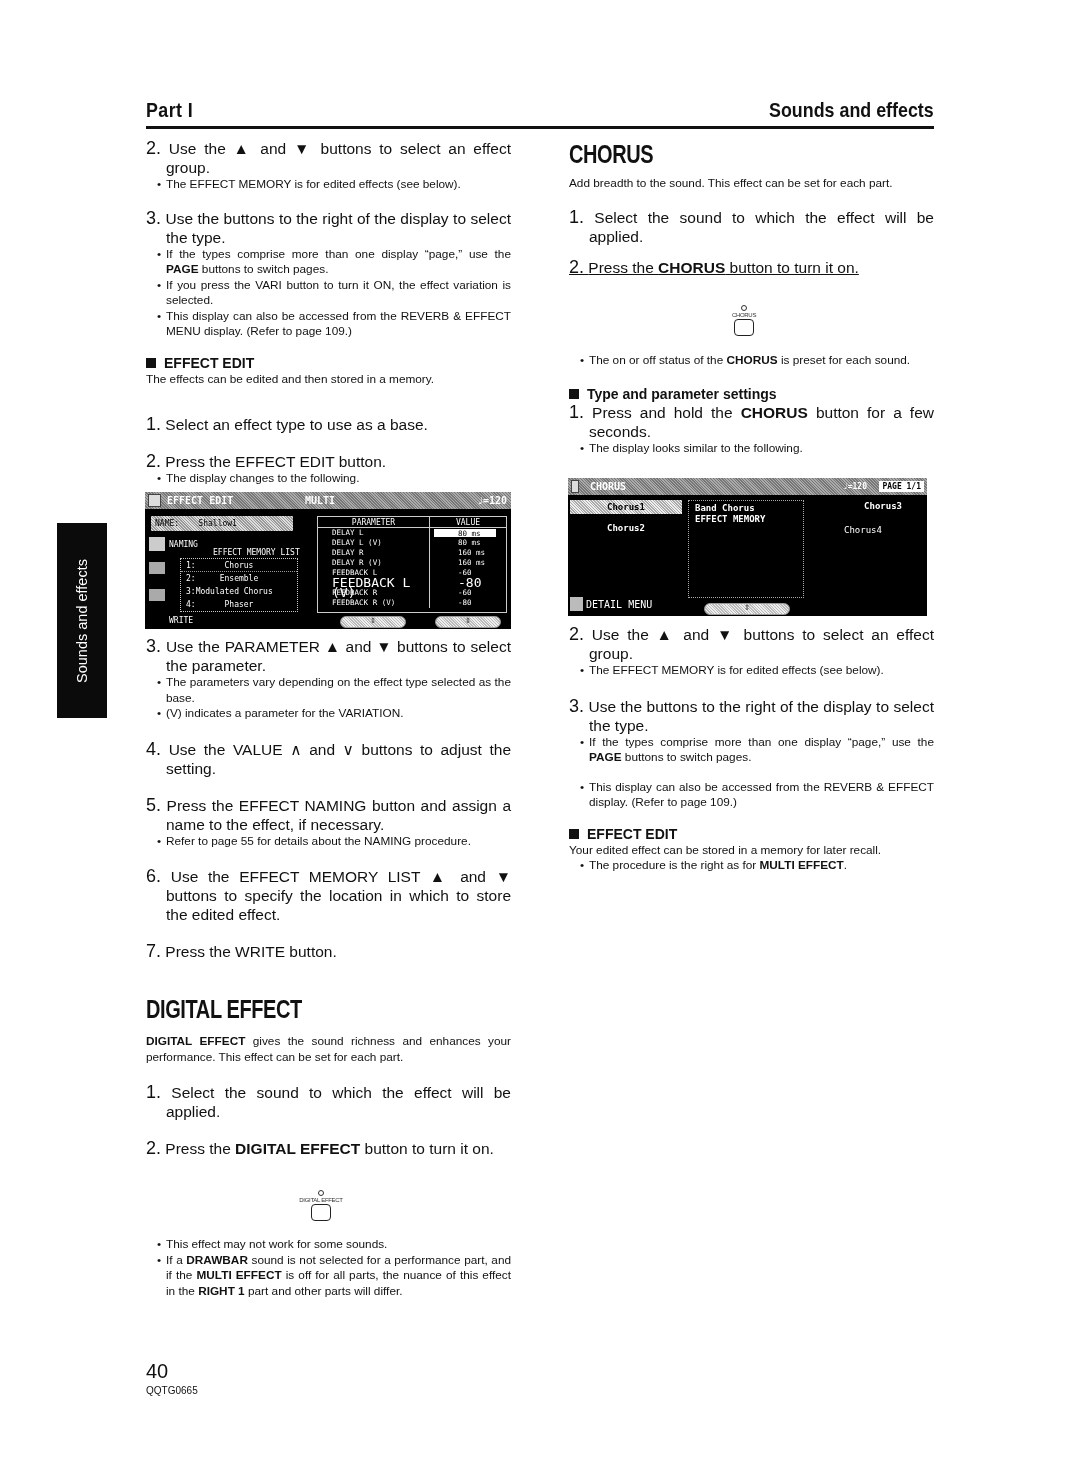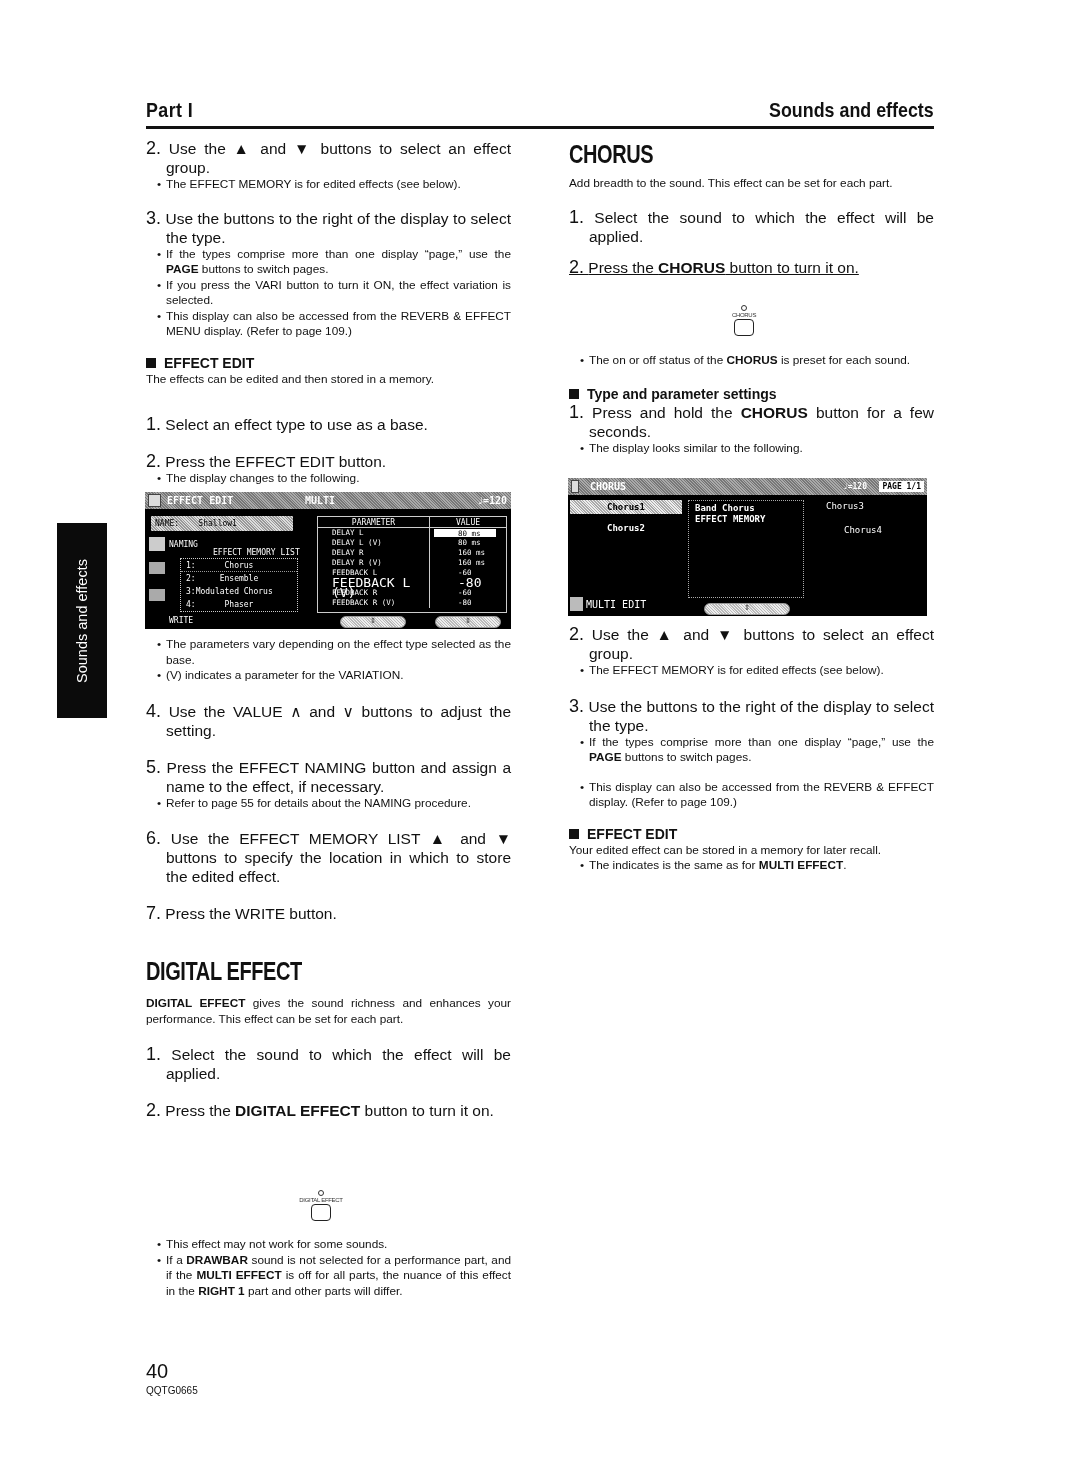--- a/index.html
+++ b/index.html
@@ -132,20 +132,21 @@
           <div style="width: 112px; padding-left: 14px; border-right: 1px solid rgb(204, 204, 204);">FEEDBACK R (V)</div>
           <div style="flex: 1 1 0%; padding-left: 28px;">-80</div>
         </div>
       </div>
   </div>
   <div class="pill" style="left:195px;top:124px;width:66px;"></div>
   <div class="pill" style="left:290px;top:124px;width:66px;"></div>
 </div>
 
 <div class="col col-left" style="top:637px;">
+  <div class="step"><span class="num">3.</span> <span>Use the PARAMETER ▲ and ▼ buttons to select the parameter.</span></div>
   <div class="bullet">The parameters vary depending on the effect type selected as the base.</div>
   <div class="bullet">(V) indicates a parameter for the VARIATION.</div>
 
   <div class="step" style="margin-top:18px;"><span class="num">4.</span> <span>Use the VALUE ∧ and ∨ buttons to adjust the setting.</span></div>
   <div class="step" style="margin-top:18px;"><span class="num">5.</span> <span>Press the EFFECT NAMING button and assign a name to the effect, if necessary.</span></div>
   <div class="bullet">Refer to page 55 for details about the NAMING procedure.</div>
 
   <div class="step" style="margin-top:18px;"><span class="num">6.</span> <span>Use the EFFECT MEMORY LIST ▲ and ▼ buttons to specify the location in which to store the edited effect.</span></div>
   <div class="step" style="margin-top:18px;"><span class="num">7.</span> <span>Press the WRITE button.</span></div>
 
@@ -193,32 +194,32 @@
     <span>CHORUS</span>
     <span class="small" style="position:absolute;right:60px;">♩=120</span>
     <span class="small" style="position:absolute;right:3px;top:3px;height:11px;line-height:11px;background:#fff;color:#000;padding:0 3px;">PAGE 1/1</span>
   </div>
   <div style="position:absolute;left:2px;top:22px;width:112px;height:14px;background:repeating-linear-gradient(45deg,#aaa 0 1px,#eee 1px 2px);color:#000;font-size:9px;font-weight:700;text-align:center;line-height:14px;">Chorus1</div>
   <div style="position:absolute;left:2px;top:45px;width:112px;font-size:9px;font-weight:700;text-align:center;">Chorus2</div>
   <div style="position:absolute;left:120px;top:22px;width:116px;height:98px;border:1px dotted #aaa;padding:2px 6px;">
     <div style="font-size:9px;font-weight:700;line-height:11px;">Band Chorus</div>
     <div style="font-size:9px;font-weight:700;line-height:11px;">EFFECT MEMORY</div>
   </div>
-  <div style="position:absolute;left:232px;top:23px;width:90px;font-size:9px;font-weight:400;text-align:center;">Chorus3</div>
+  <div style="position:absolute;left:244px;top:23px;width:90px;font-size:9px;font-weight:700;text-align:right;">Chorus3</div>
   <div style="position:absolute;left:250px;top:47px;width:90px;font-size:9px;font-weight:400;text-align:center;">Chorus4</div>
   <div style="position:absolute;left:2px;top:119px;width:13px;height:14px;background:#bbb;"></div>
-  <div style="position:absolute;left:18px;top:121px;font-size:10px;">MULTI EDIT</div>
+  <div style="position:absolute;left:18px;top:121px;font-size:10px;">DETAIL MENU</div>
   <div class="pill" style="left:136px;top:125px;width:86px;"></div>
 </div>
 
 <div class="col col-right" style="top:625px;">
   <div class="step"><span class="num">2.</span> <span>Use the ▲ and ▼ buttons to select an effect group.</span></div>
   <div class="bullet">The EFFECT MEMORY is for edited effects (see below).</div>
   <div class="step" style="margin-top:18px;"><span class="num">3.</span> <span>Use the buttons to the right of the display to select the type.</span></div>
   <div class="bullet"><span>If the types comprise more than one display “page,” use the </span><b>PAGE</b><span> buttons to switch pages.</span></div>
   <div class="bullet" style="margin-top:14px;">This display can also be accessed from the REVERB &amp; EFFECT display. (Refer to page 109.)</div>
   <div class="subhead" style="margin-top:14px;"><span class="sq"></span><span>EFFECT EDIT</span></div>
   <div class="para">Your edited effect can be stored in a memory for later recall.</div>
-  <div class="bullet"><span>The indicates is the same as for </span><b>MULTI EFFECT</b><span>.</span></div>
+  <div class="bullet"><span>The procedure is the right as for </span><b>MULTI EFFECT</b><span>.</span></div>
 </div>
 
 <div class="pagenum">40</div>
 <div class="pagecode">QQTG0665</div>
 
 </body></html>

